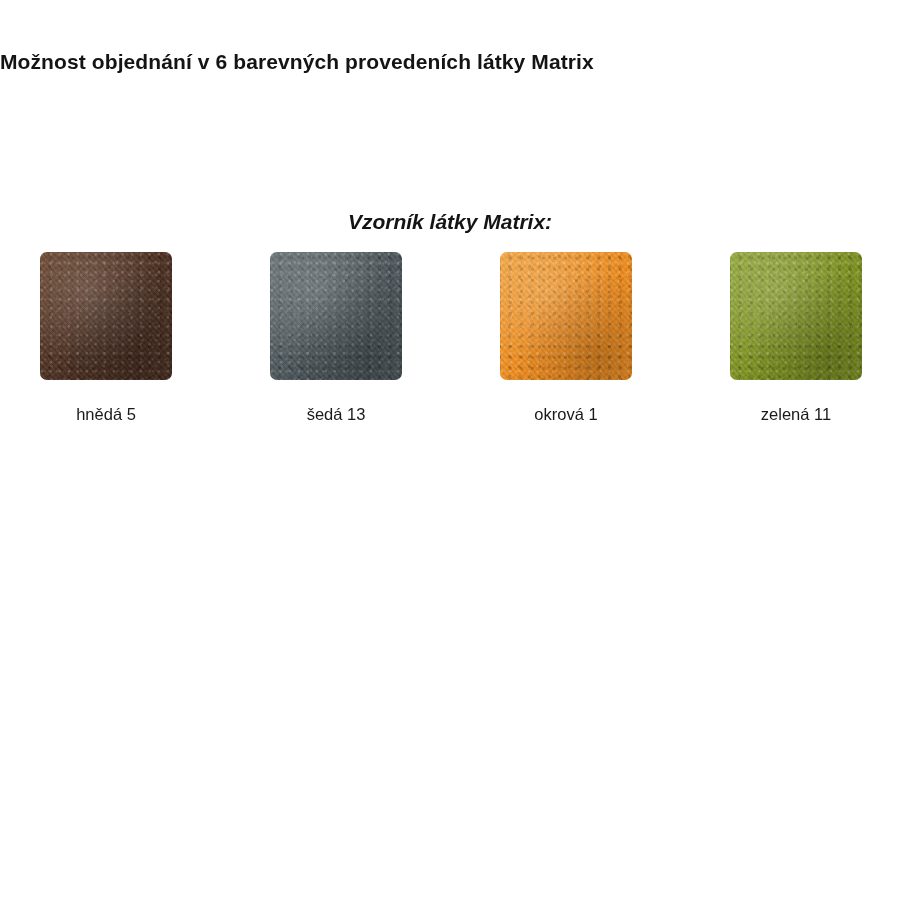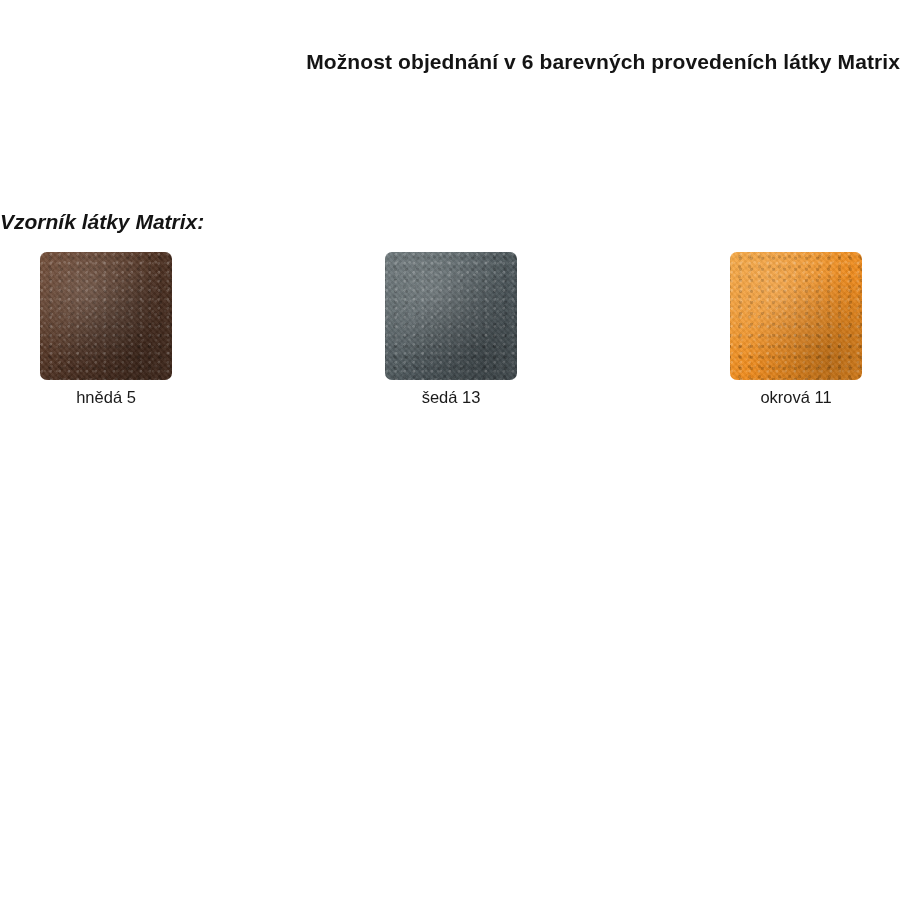--- a/index.html
+++ b/index.html
@@ -19,31 +19,32 @@
     position: relative;
     width: 900px;
     height: 900px;
     background: #ffffff;
   }
   .headline {
     position: absolute;
     top: 50px;
     left: 0;
     width: 900px;
-    text-align: right;
+    text-align: left;
     font-size: 21px;
     font-weight: bold;
     letter-spacing: 0.1px;
     color: #141414;
   }
   .subhead {
     position: absolute;
     top: 210px;
     left: 0;
     width: 900px;
+    text-align: center;
     font-size: 21px;
     font-weight: bold;
     font-style: italic;
     color: #141414;
   }
   .swatch-row {
     position: absolute;
     top: 252px;
     left: 40px;
     width: 822px;
@@ -90,21 +91,21 @@
   }
   .swatch .shade {
     position: absolute;
     inset: 0;
     border-radius: 7px;
     background:
       radial-gradient(ellipse at 35% 30%, rgba(255,255,255,0.16), rgba(0,0,0,0) 62%),
       radial-gradient(ellipse at 75% 85%, rgba(0,0,0,0.22), rgba(0,0,0,0) 58%);
   }
   .swatch-label {
-    margin-top: 8px;
+    margin-top: 25px;
     font-size: 16.5px;
     color: #1a1a1a;
     text-align: center;
     white-space: nowrap;
   }
 </style>
 </head>
 <body>
 
 <div class="page">
@@ -132,20 +133,28 @@
       </div>
       <div class="swatch-label">šedá 13</div>
     </div>
 
     <div class="swatch-cell">
       <div class="swatch" style="background: linear-gradient(135deg, rgb(246, 166, 64) 0%, rgb(239, 140, 30) 55%, rgb(239, 140, 30) 100%);">
         <div class="tex"></div>
         <div class="tex2"></div>
         <div class="shade"></div>
       </div>
-      <div class="swatch-label">okrová 11</div>
+      <div class="swatch-label">okrová 1</div>
     </div>
 
 
+    <div class="swatch-cell">
+      <div class="swatch" style="background: linear-gradient(135deg, rgb(147, 168, 58) 0%, rgb(125, 145, 32) 55%, rgb(125, 145, 32) 100%);">
+        <div class="tex"></div>
+        <div class="tex2"></div>
+        <div class="shade"></div>
+      </div>
+      <div class="swatch-label">zelená 11</div>
+    </div>
 
 
   </div>
 </div>
 
 </body></html>

